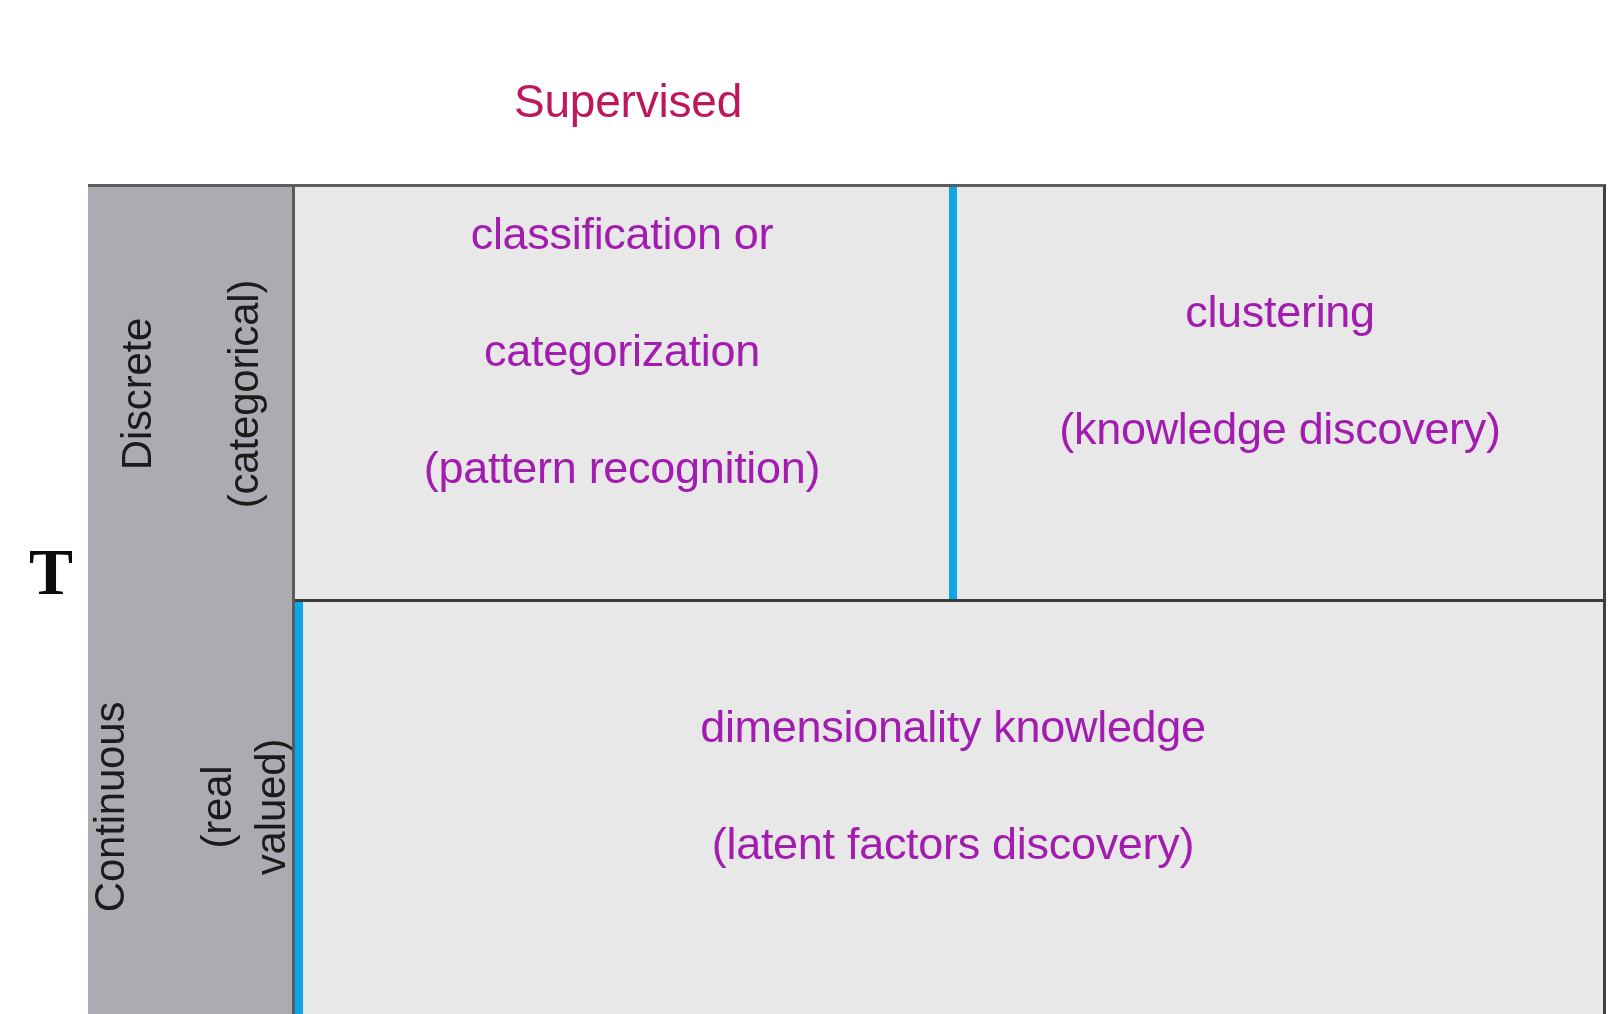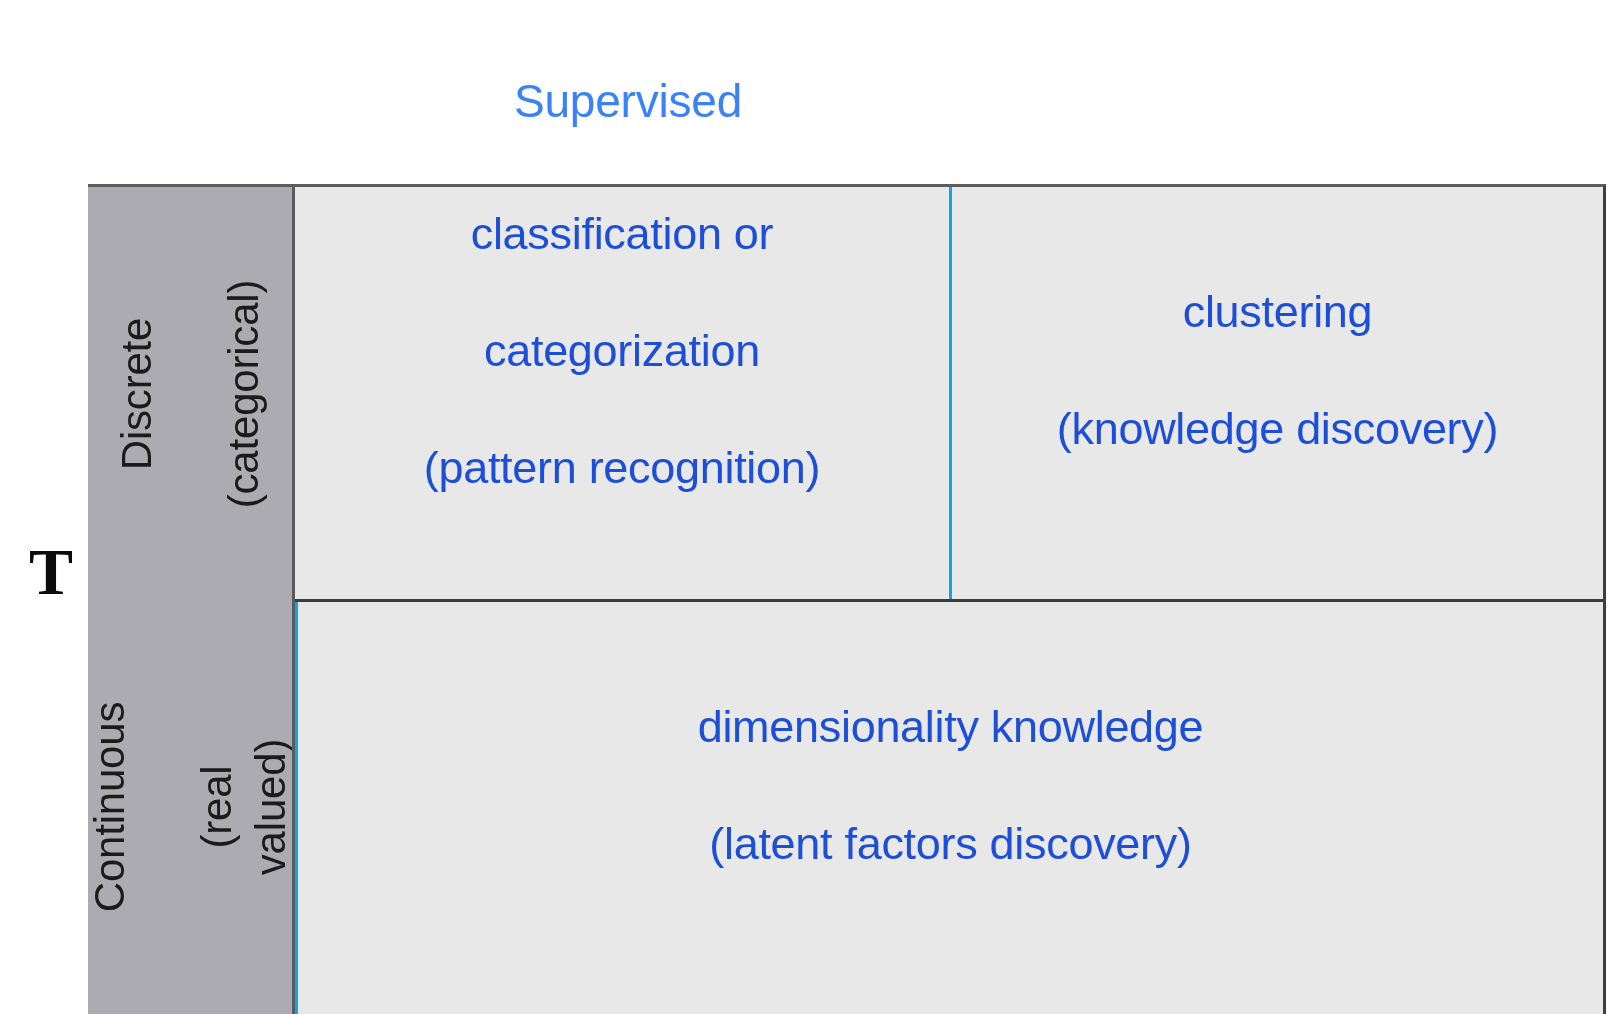--- a/index.html
+++ b/index.html
@@ -23,21 +23,21 @@
     width: 1616px;
     height: 1014px;
   }
 
   
   .col-header {
     position: absolute;
     text-align: center;
     font-size: 46px;
     line-height: 1.32;
-    color: #3b82f6;
+    color: #be185d;
     letter-spacing: -0.2px;
     white-space: pre-line;
   }
   #header-supervised {
     left: 303px;
     top: 10px;
     width: 650px;
   }
   #header-unsupervised {
     left: 953px;
@@ -128,26 +128,26 @@
     background: #E8E8E8;
     display: flex;
     align-items: center;
     justify-content: center;
     text-align: center;
     padding: 6px 18px;
     box-sizing: border-box;
     min-width: 0;
   }
   .cell-col-unsupervised {
-    border-left: 3px solid #0ea5e9;
+    border-left: 8px solid #0ea5e9;
   }
   .cell-text {
     font-size: 45px;
     line-height: 1.30;
-    color: #1d4ed8;
+    color: #a21caf;
     letter-spacing: -0.3px;
     white-space: pre-line;
   }
   .cell-text .cl { display: block; }
 
   
   #cell-discrete-supervised   .cell-text { transform: translateY(-42px); }
   #cell-discrete-unsupervised .cell-text { transform: translateY(-22px); }
   #cell-continuous-supervised   .cell-text { transform: translateY(-22px); }
   #cell-continuous-unsupervised .cell-text { transform: translateY(-22px); }

